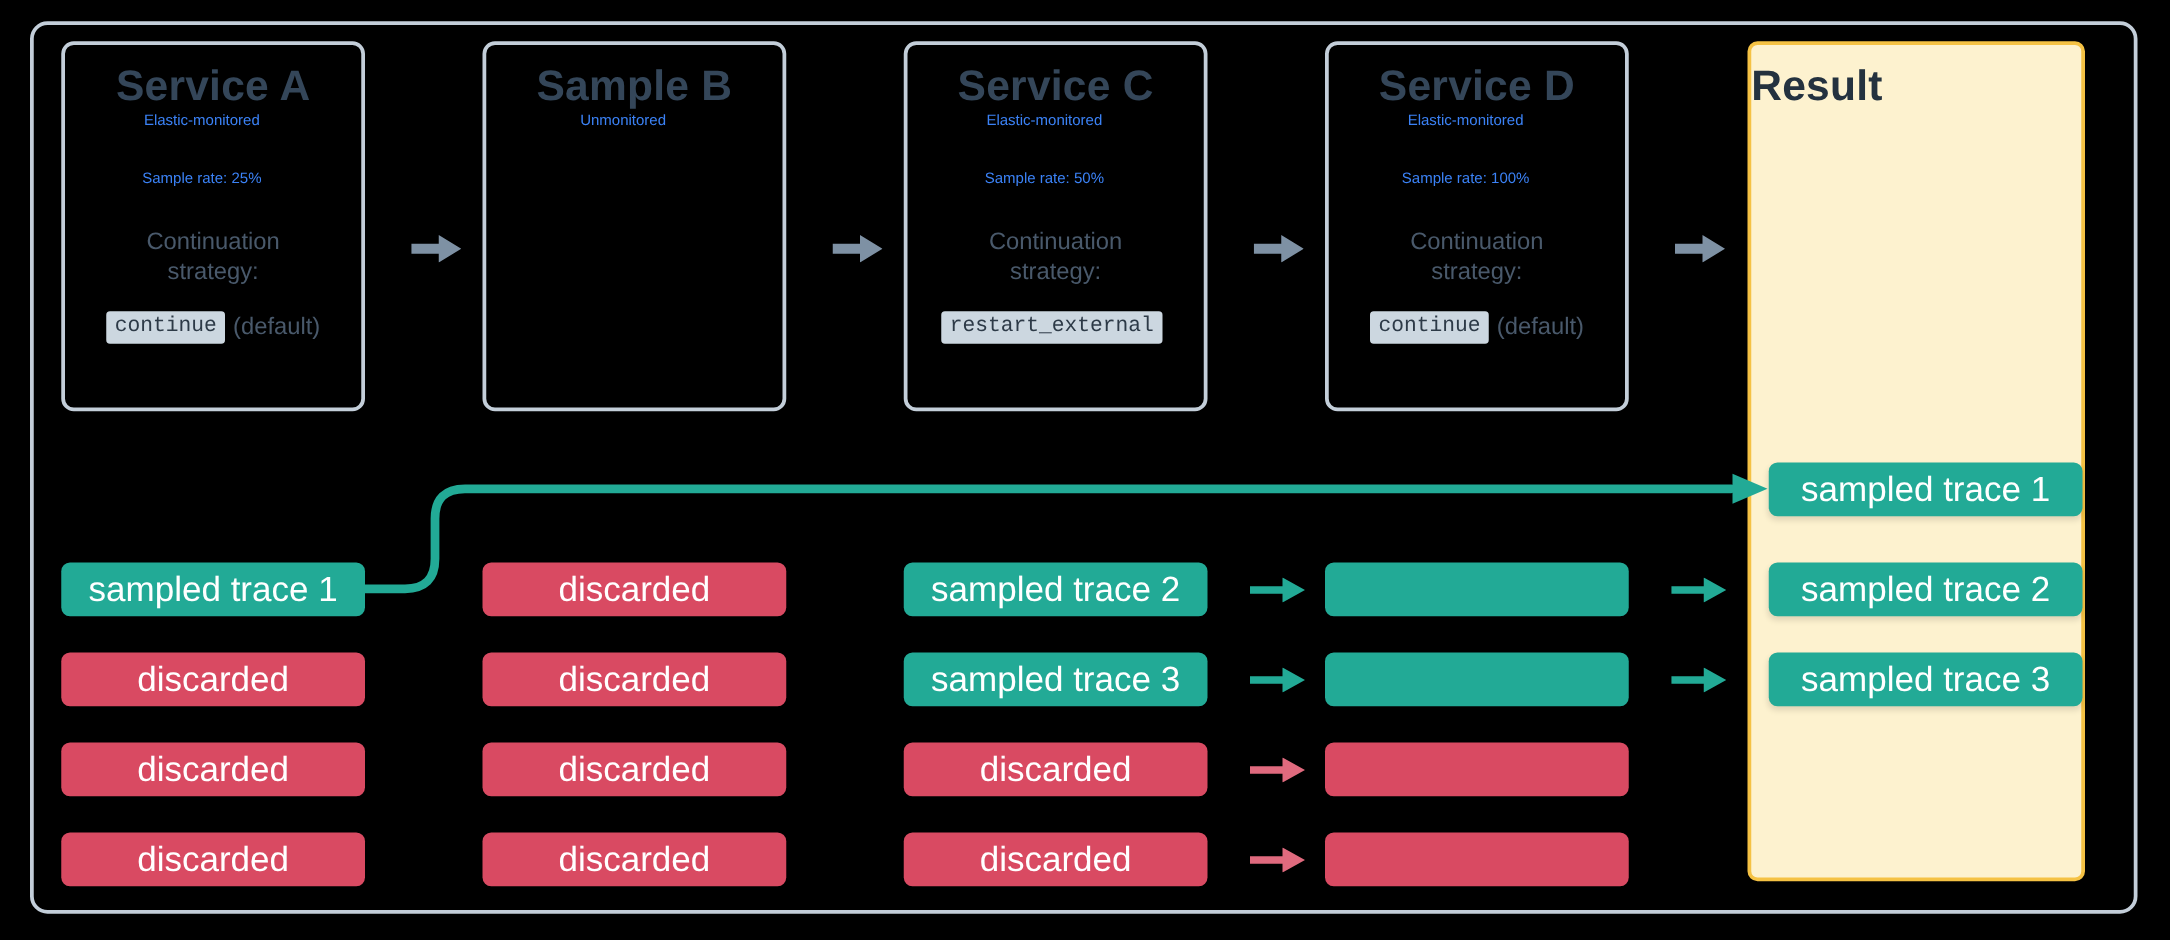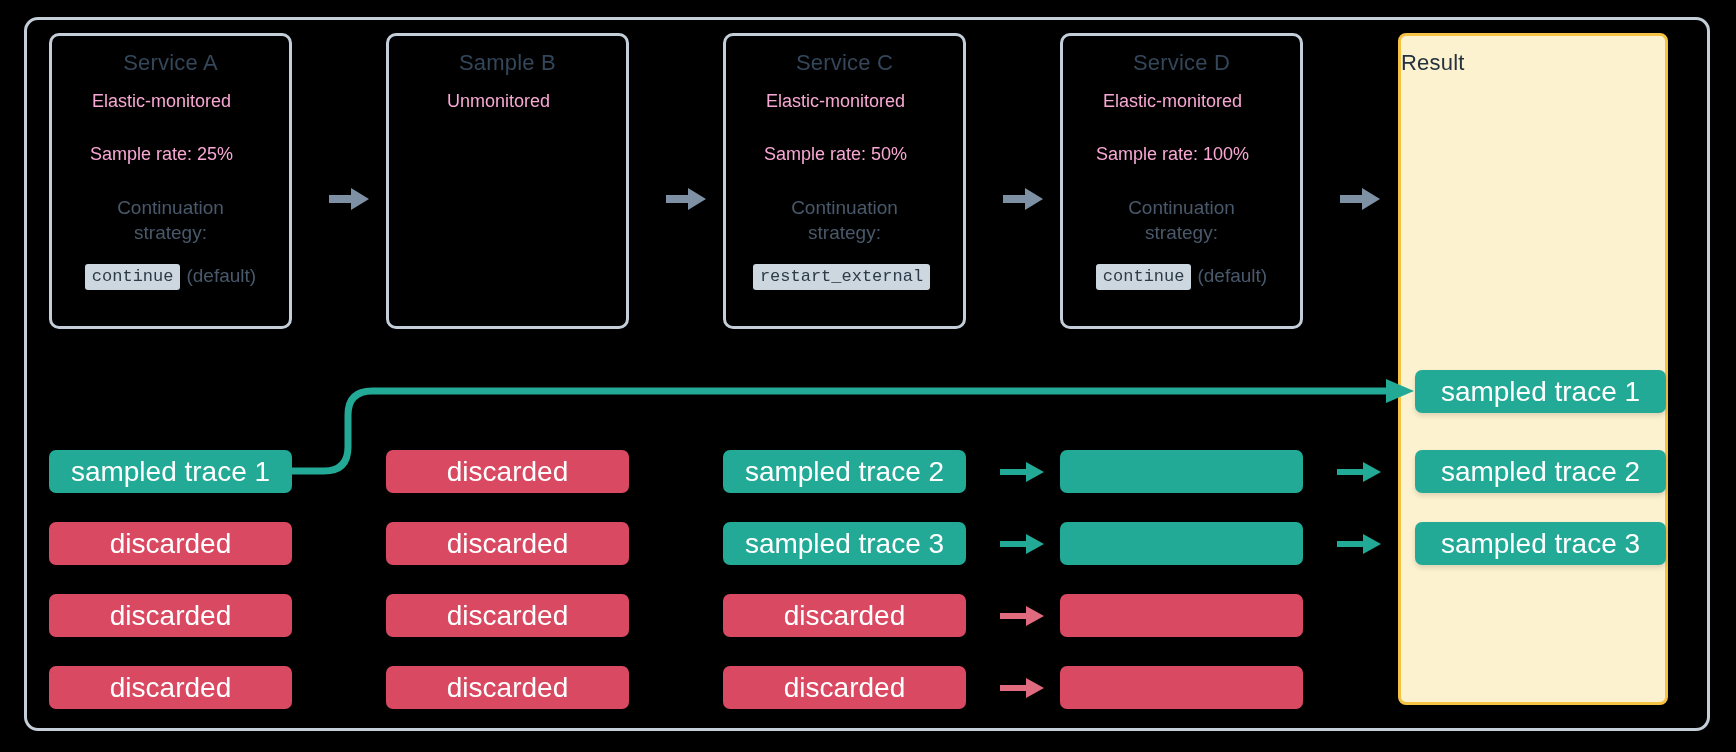--- a/index.html
+++ b/index.html
@@ -29,29 +29,29 @@
     top:33px;
     width:243px;height:296px;
     border:3px solid #c3ced9;
     border-radius:10px;
     box-sizing:border-box;
     background:#000;
     text-align:center;
     padding-top:14px;
   }
   .svc-title{
-    font-size:22px;
-    font-weight:normal;
+    font-size:34px;
+    font-weight:bold;
     color:#344659;
     letter-spacing:.2px;
-    margin:0 0 15px 0;
+    margin:0 0 1px 0;
   }
   .svc-line{
-    font-size:18px;
-    color:#f9a8d4;
+    font-size:12px;
+    color:#3b82f6;
     margin:0 18px 32px 0;
     line-height:1.15;
   }
   .svc-strat-label{
     font-size:19px;
     color:#49596b;
     line-height:1.28;
     margin:0;
   }
   .svc-strat-row{

